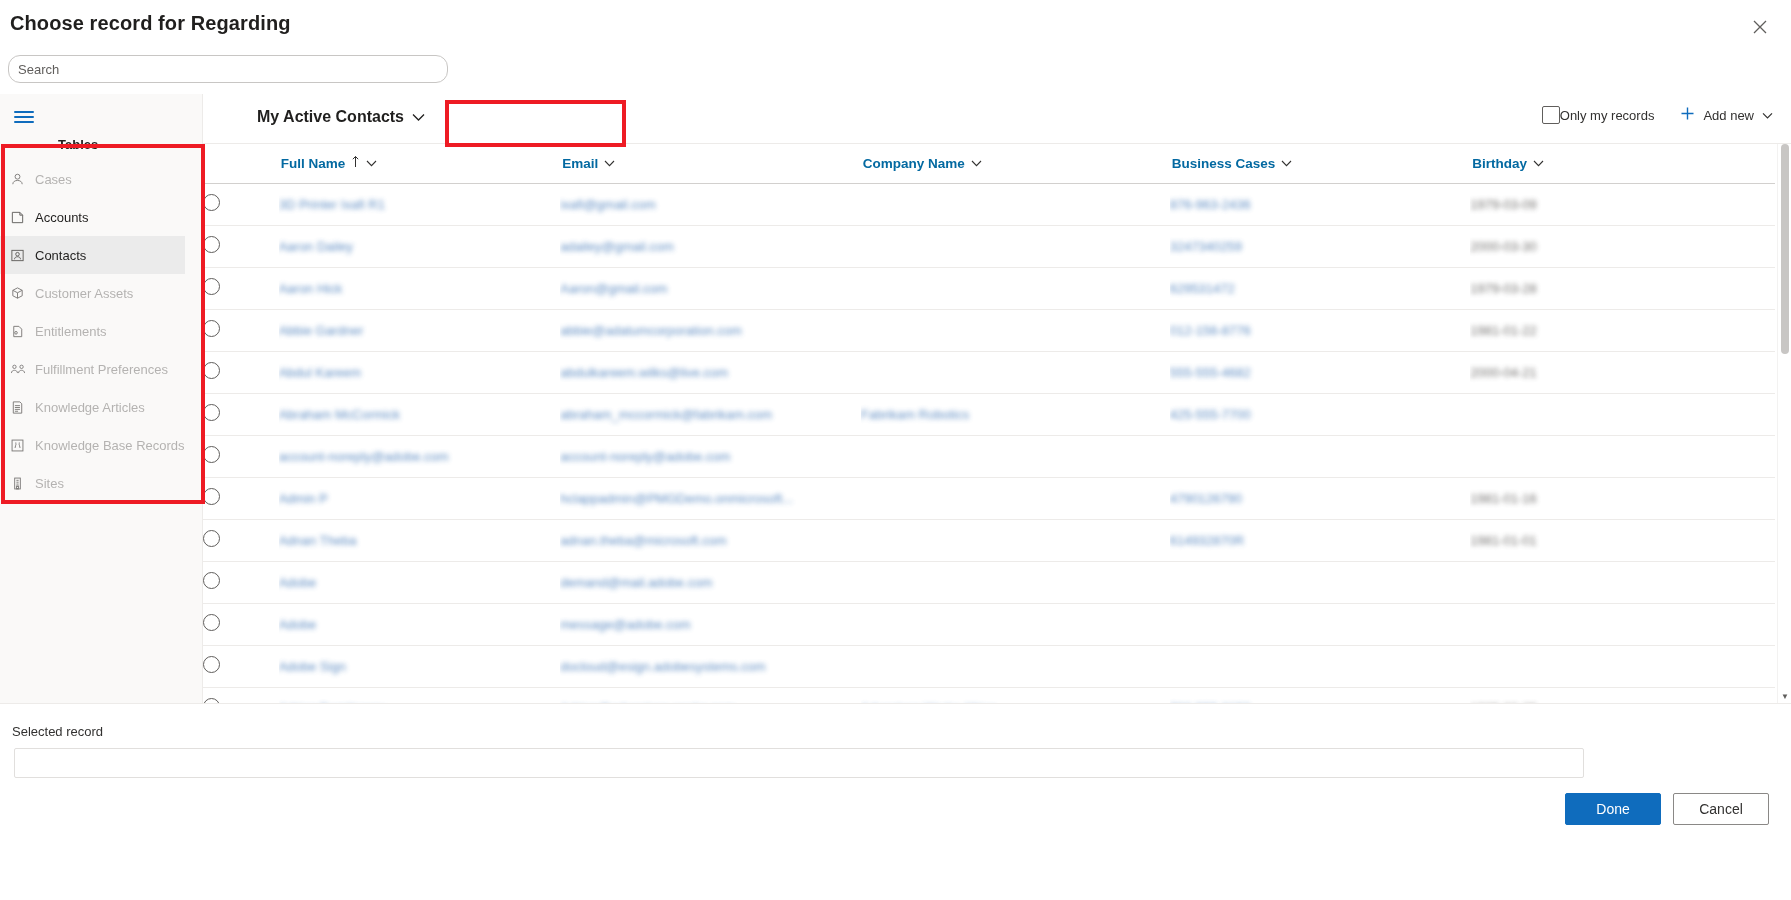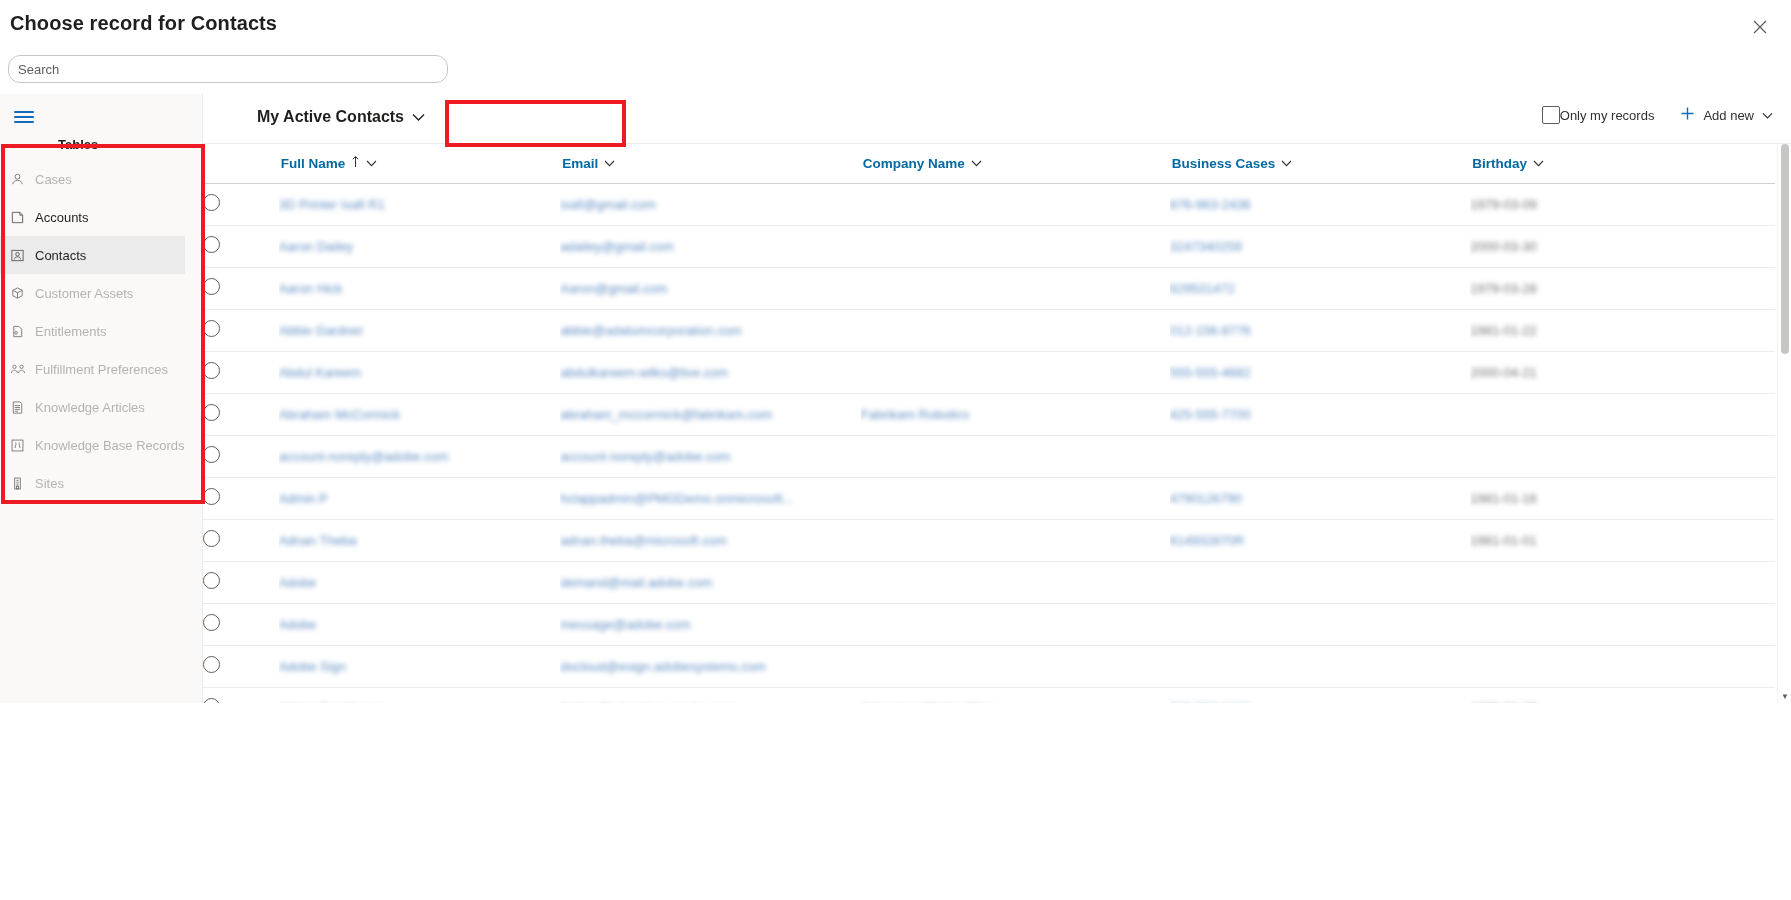--- a/index.html
+++ b/index.html
@@ -193,21 +193,21 @@
   }
   .btn-primary { background: #0f6cbd; color: #fff; border-color: #0f6cbd; }
   .btn-default { background: #fff; color: #323130; border-color: #8a8886; }
 </style>
 </head>
 <body>
 
 <div class="dialog">
 
   <div class="dlg-header">
-    <div class="dlg-title">Choose record for Contacts</div>
+    <div class="dlg-title">Choose record for Regarding</div>
     <button class="close-btn" aria-label="Close">
       <svg width="14" height="14" viewBox="0 0 14 14" aria-hidden="true">
         <path d="M1 1 L13 13 M13 1 L1 13" stroke="#605e5c" stroke-width="1.3" fill="none"></path>
       </svg>
     </button>
   </div>
 
   <div class="search-wrap">
     <input class="search-input" type="text" placeholder="Search" style="">
   </div>
@@ -536,13 +536,21 @@
       <div class="vscroll">
         <div class="arrow up">▲</div>
         <div class="thumb"></div>
         <div class="arrow down">▼</div>
       </div>
 
       <div class="red-box" id="annot-view"></div>
     </div>
   </div>
 
+  <div class="footer">
+    <div class="sel-label">Selected record</div>
+    <input class="sel-field" type="text" value="" style="">
+    <div class="btn-row">
+      <button class="btn btn-primary">Done</button>
+      <button class="btn btn-default">Cancel</button>
+    </div>
+  </div>
 </div>
 
 </body></html>

